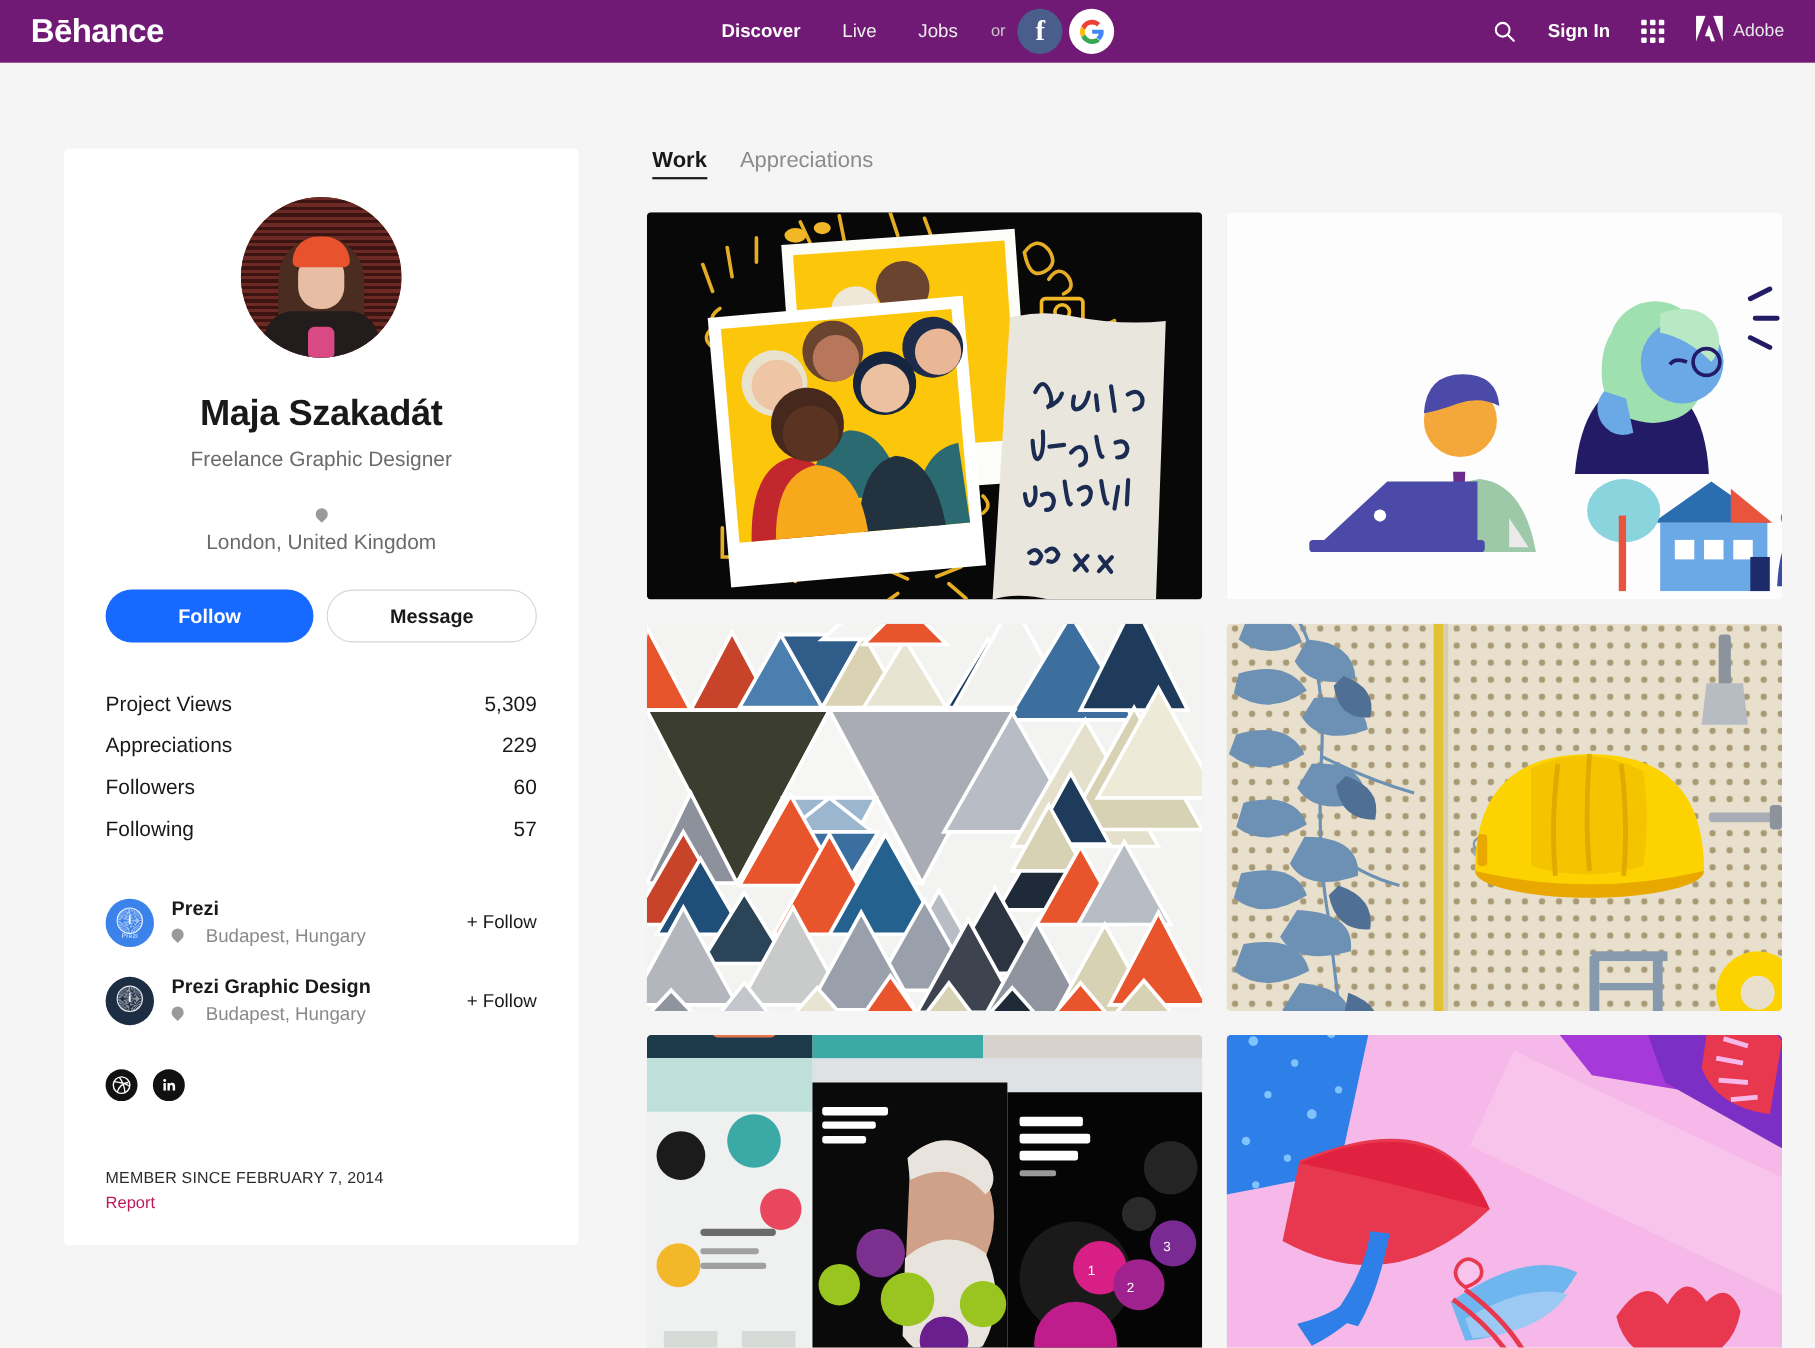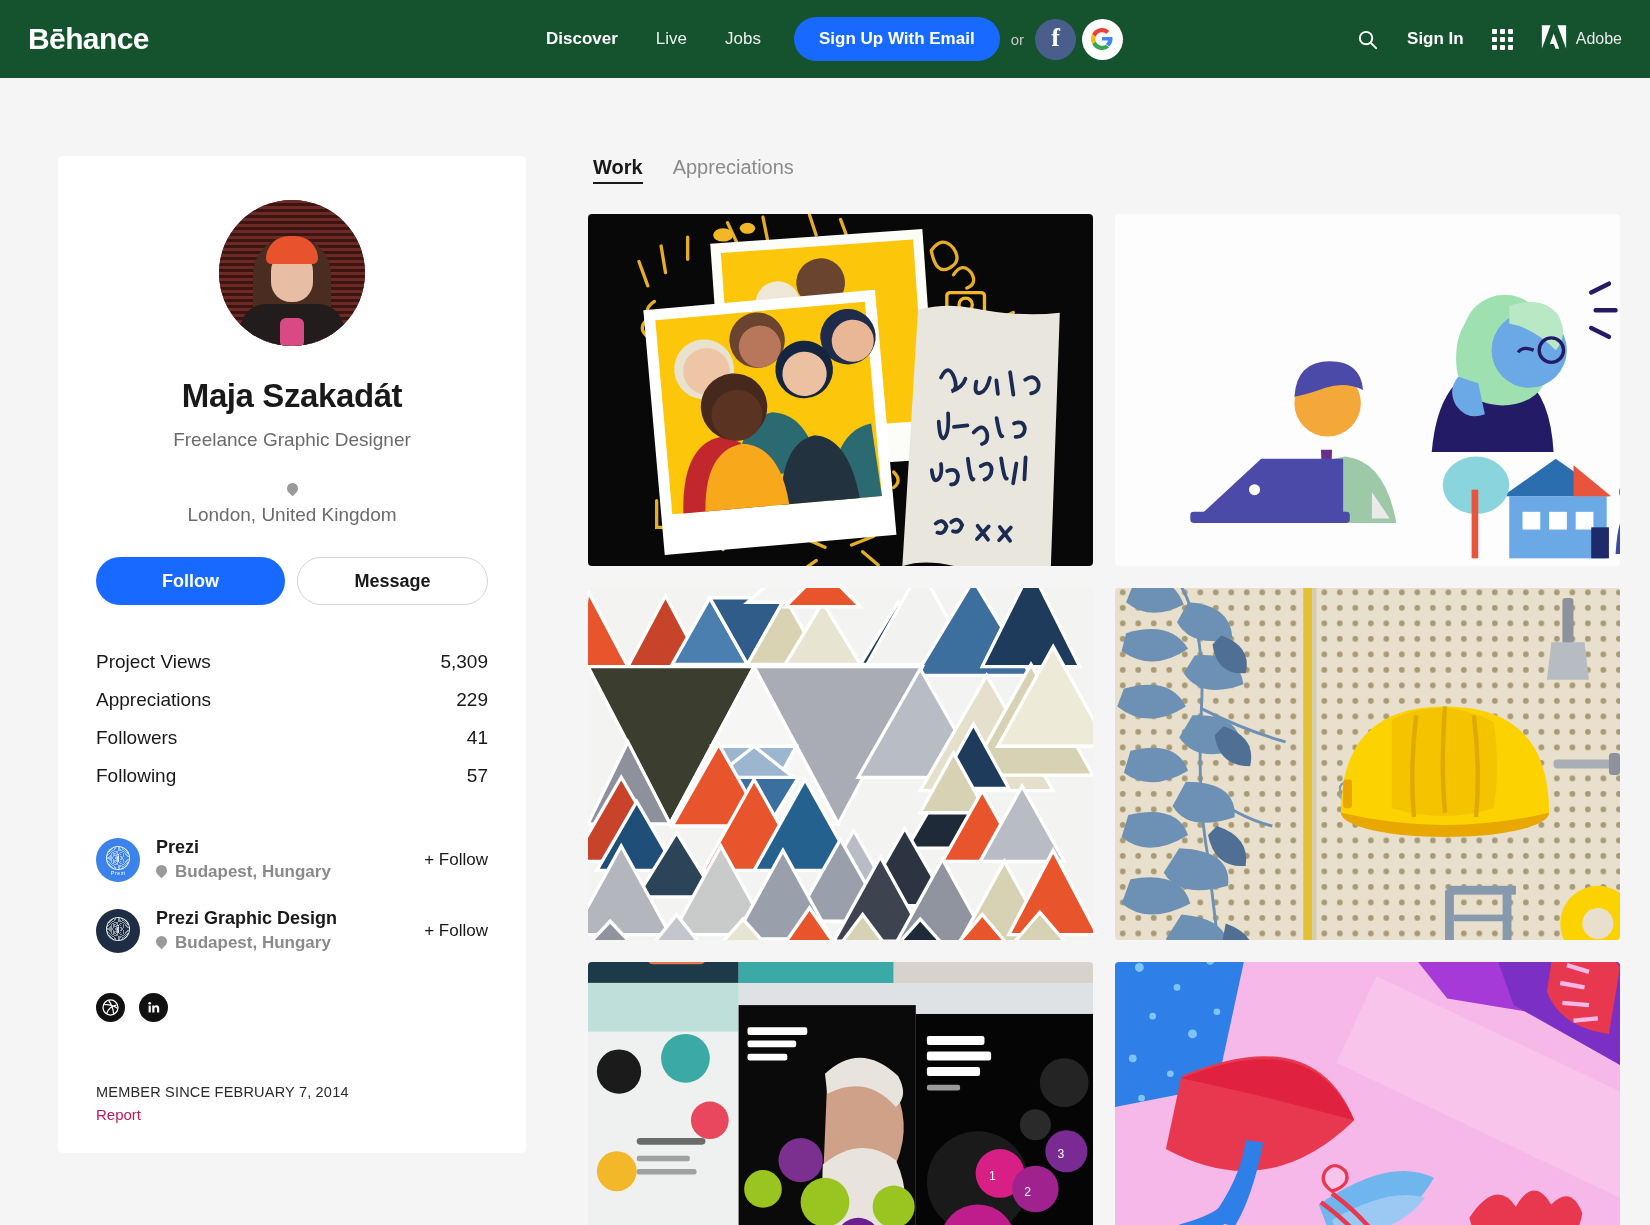--- a/index.html
+++ b/index.html
@@ -7,22 +7,22 @@
     width: 1650px;
     height: 1225px;
     overflow: hidden;
     background: #f5f5f5;
     font-family: "Liberation Sans", sans-serif;
     -webkit-font-smoothing: antialiased;
   }
 
   
   .header {
-    height: 78px;
-    background: #14532d;
+    height: 57px;
+    background: #701a75;
     display: flex;
     align-items: center;
     position: relative;
     padding: 0 28px;
   }
   .logo {
     color: #ffffff;
     font-size: 30px;
     font-weight: 700;
     letter-spacing: -0.6px;
@@ -319,22 +319,21 @@
     font-weight: 700;
     color: #191919;
     cursor: pointer;
   }
   .org-loc {
     font-size: 17px;
     color: #8a8a8a;
     margin-top: 4px;
     display: flex;
     align-items: center;
-    gap: 8px;
-    font-weight: bold;
+    gap: 20px;
   }
   .org-follow {
     font-size: 17px;
     color: #191919;
     cursor: pointer;
     flex: 0 0 auto;
     white-space: nowrap;
   }
 
   .socials {
@@ -407,21 +406,20 @@
 </head>
 <body>
 
 <div class="header">
   <div class="logo">Bēhance</div>
 
   <div class="nav-center">
     <span class="nav-link">Discover</span>
     <span class="nav-link secondary">Live</span>
     <span class="nav-link secondary">Jobs</span>
-    <button class="signup-btn">Sign Up With Email</button>
     <span class="or-text">or</span>
     <span class="social-circle fb-circle">
       <span class="fb-glyph">f</span>
     </span>
     <span class="social-circle g-circle">
       <svg width="24" height="24" viewBox="0 0 48 48">
         <path fill="#4285F4" d="M45 24c0-1.6-.1-2.7-.4-3.9H24v7.1h12c-.2 1.9-1.5 4.8-4.4 6.7l6.7 5.2C42.2 35.3 45 30.1 45 24z"></path>
         <path fill="#34A853" d="M24 46c5.9 0 10.9-2 14.5-5.3l-6.9-5.4c-1.9 1.3-4.4 2.2-7.6 2.2-5.8 0-10.7-3.8-12.5-9.1l-7.1 5.5C8.1 41.1 15.4 46 24 46z"></path>
         <path fill="#FBBC05" d="M11.5 28.4c-.5-1.4-.8-2.9-.8-4.4s.3-3 .7-4.4l-7.1-5.5C2.8 17 2 20.4 2 24s.8 7 2.3 9.9l7.2-5.5z"></path>
         <path fill="#EA4335" d="M24 10.7c4.1 0 6.9 1.8 8.5 3.3l6.2-6C34.9 4.5 29.9 2 24 2 15.4 2 8.1 6.9 4.3 14.1l7.1 5.5c1.8-5.3 6.8-8.9 12.6-8.9z"></path>
@@ -493,21 +491,21 @@
       <div class="stat-row">
         <span class="stat-label">Project Views</span>
         <span class="stat-value">5,309</span>
       </div>
       <div class="stat-row">
         <span class="stat-label">Appreciations</span>
         <span class="stat-value">229</span>
       </div>
       <div class="stat-row">
         <span class="stat-label">Followers</span>
-        <span class="stat-value">41</span>
+        <span class="stat-value">60</span>
       </div>
       <div class="stat-row">
         <span class="stat-label">Following</span>
         <span class="stat-value">57</span>
       </div>
     </div>
 
     <div class="orgs">
       <div class="org-row">
         <span class="org-avatar blue">

